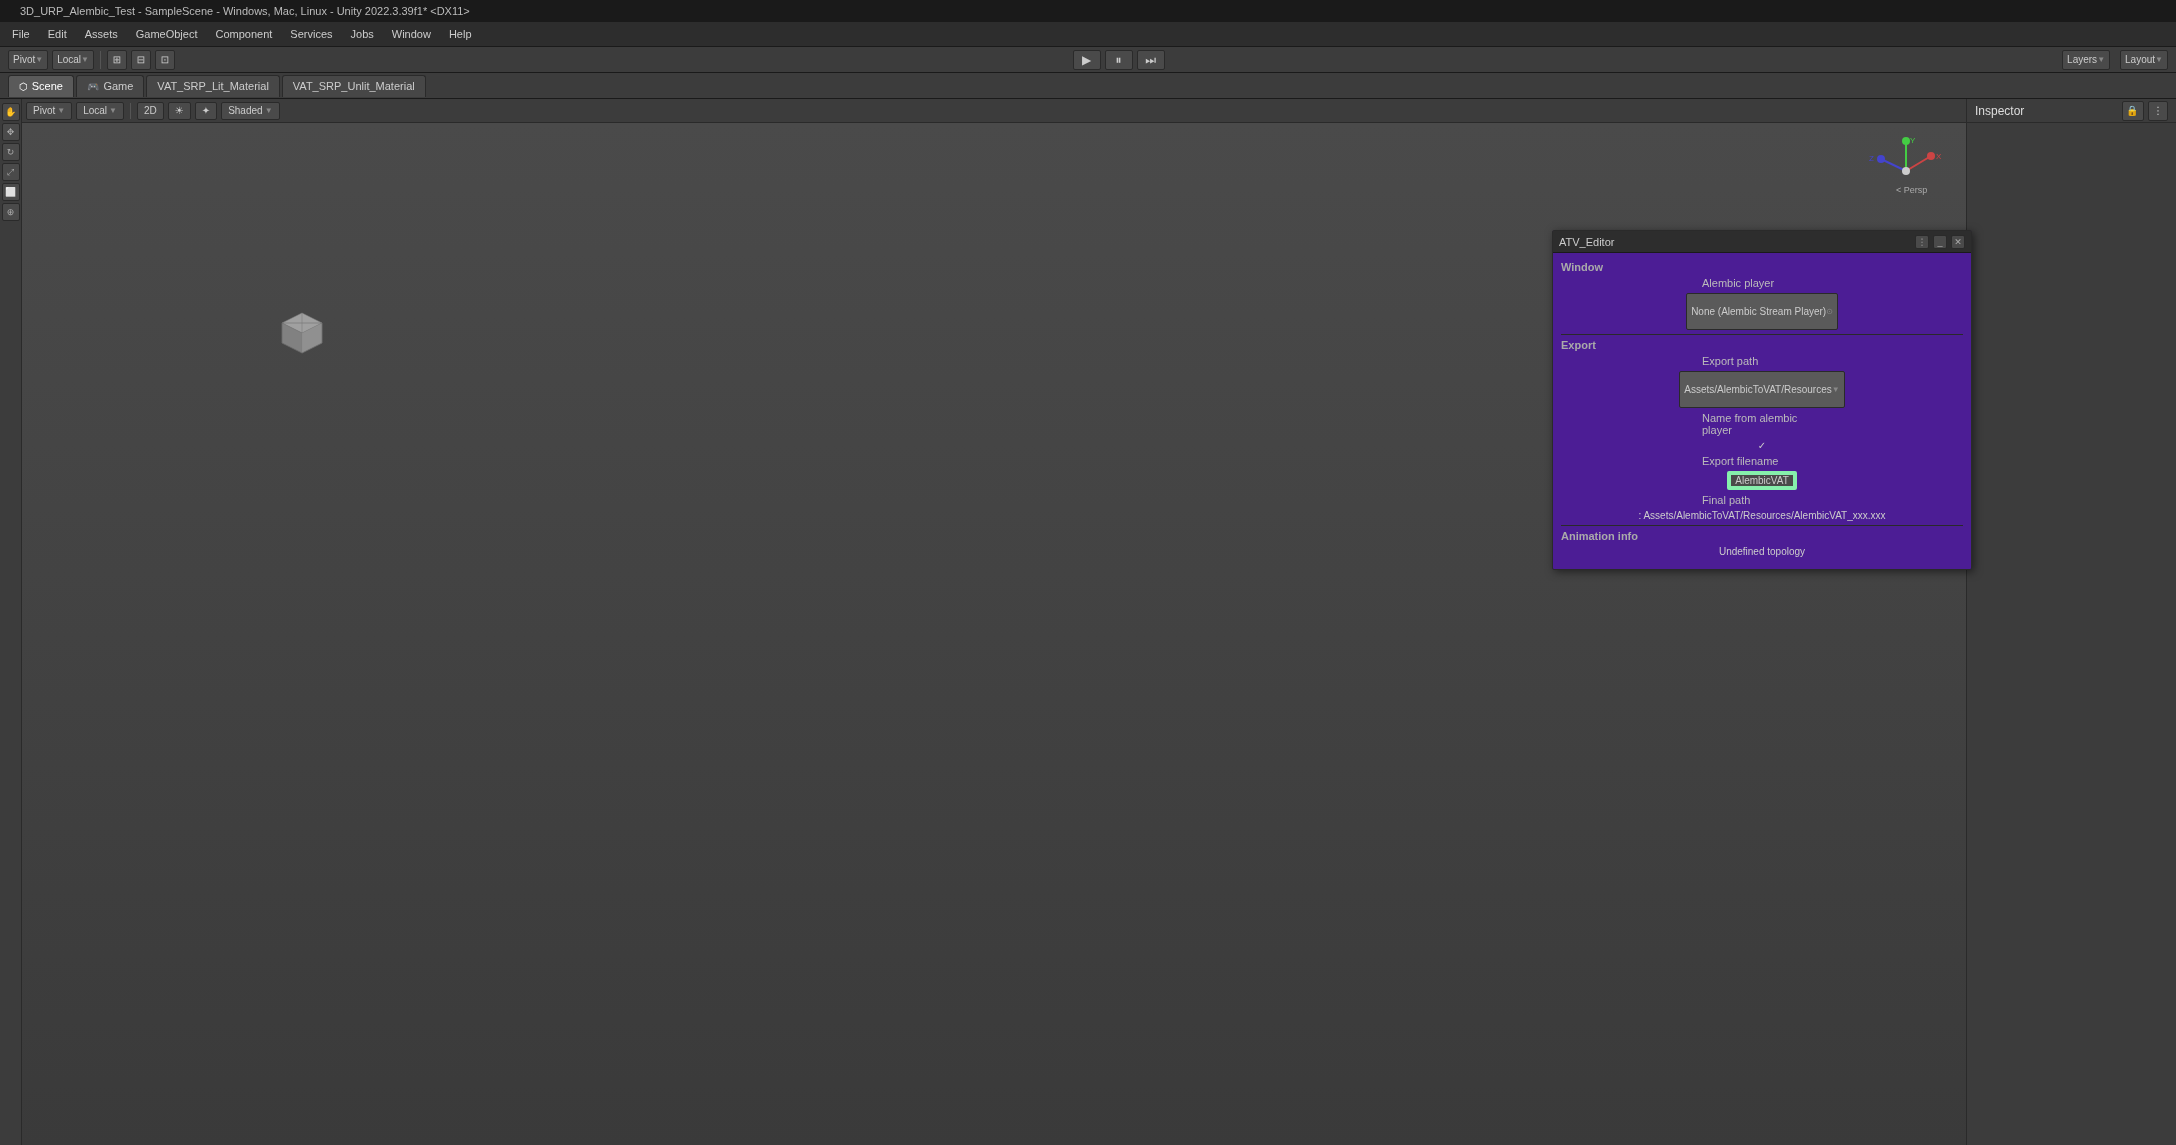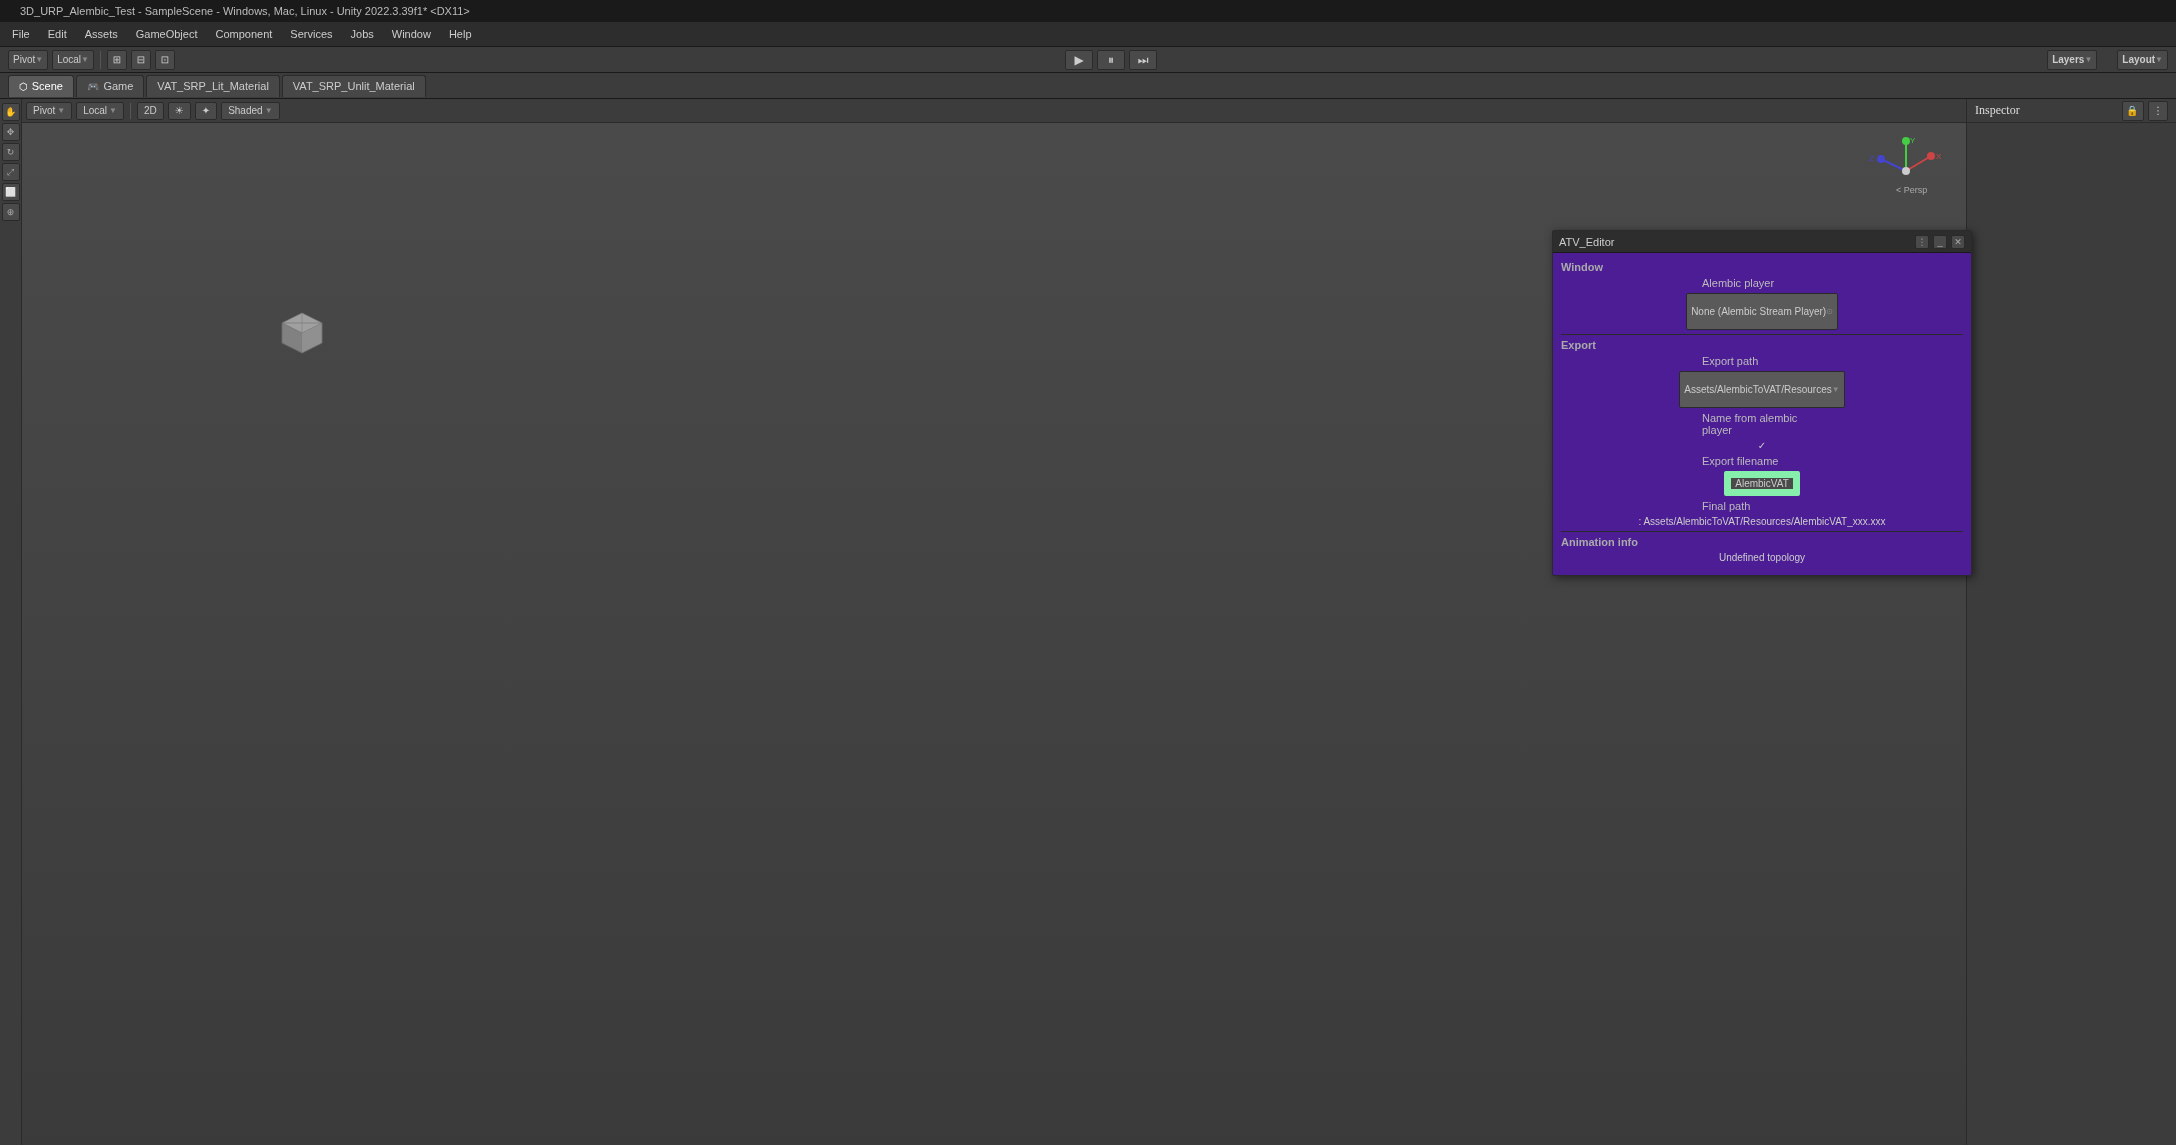--- a/index.html
+++ b/index.html
@@ -70,21 +70,21 @@
     .toolbar-center { flex: 1; display: flex; justify-content: center; gap: 4px; }
     .play-btn {
       width: 28px; height: 20px;
       background: #4a4a4a;
       border: 1px solid #2a2a2a;
       border-radius: 2px;
       cursor: pointer;
       display: flex; align-items: center; justify-content: center;
       color: #ccc; font-size: 12px;
     }
-    .toolbar-right { display: flex; align-items: center; gap: 20px; font-weight: bold; }
+    .toolbar-right { display: flex; align-items: center; gap: 10px; }
 
     
     #tab-bar {
       height: 26px;
       background: #3c3c3c;
       display: flex;
       align-items: center;
       padding: 0 8px;
       gap: 2px;
       border-bottom: 1px solid #1a1a1a;
@@ -202,21 +202,20 @@
       flex-direction: column;
     }
     #inspector-header {
       height: 24px;
       background: #3c3c3c;
       border-bottom: 1px solid #2a2a2a;
       display: flex;
       align-items: center;
       padding: 0 8px;
       gap: 4px;
-      font-family: Liberation Serif, serif;
     }
     .inspector-title { font-size: 12px; color: #ddd; }
 
     
     #atv-editor {
       position: absolute;
       top: 230px;
       right: 204px;
       width: 420px;
       background: #4c1d95;
@@ -260,21 +259,21 @@
     .atv-label {
       width: 120px;
       font-size: 11px;
       color: #bbb;
       flex-shrink: 0;
     }
     .atv-field {
       flex: 1;
       height: 16px;
       background: #4a4a4a;
-      border: 7px solid #86efac;
+      border: 4px solid #86efac;
       border-radius: 2px;
       color: #ccc;
       font-size: 10px;
       padding: 0 4px;
       display: flex; align-items: flex-end;
     }
     .atv-field-wide {
       flex: 1;
       height: 16px;
       background: #5a5a5a;

